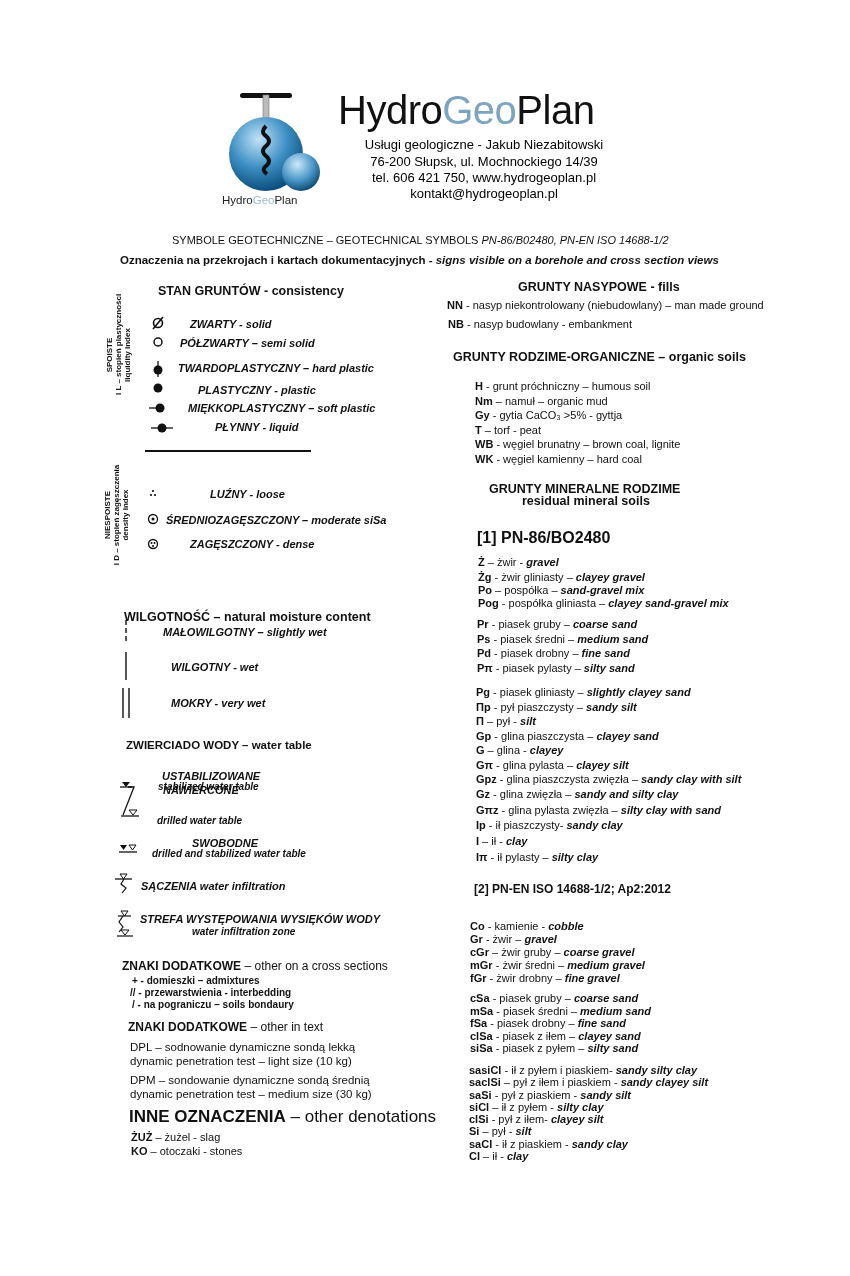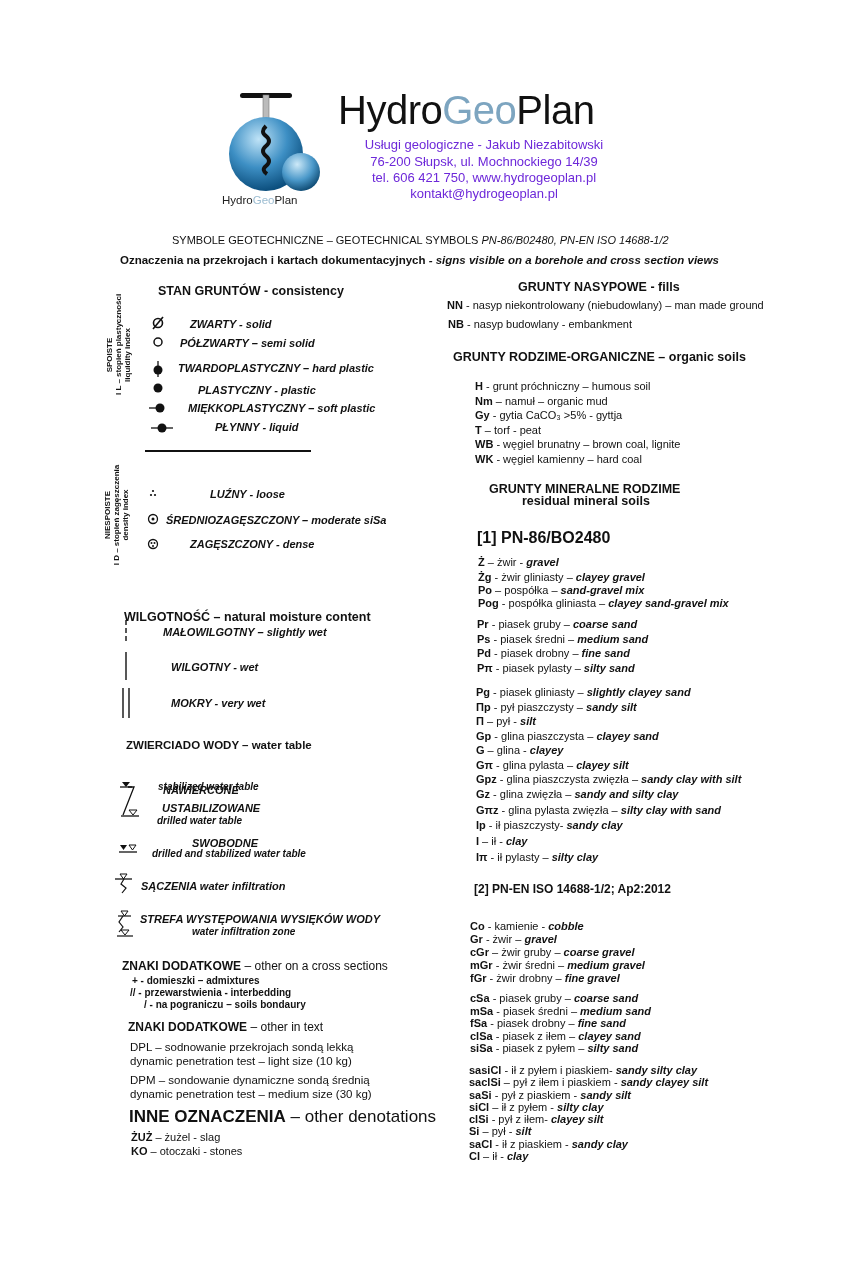--- a/index.html
+++ b/index.html
@@ -4,21 +4,21 @@
 <style>
   html, body { margin:0; padding:0; background:#ffffff; }
   body { width:850px; height:1276px; position:relative; overflow:hidden;
          font-family:"Liberation Sans", sans-serif; color:#111; }
   .abs { position:absolute; white-space:nowrap; }
   .b { font-weight:bold; }
   .i { font-style:italic; }
   .bi { font-weight:bold; font-style:italic; }
   .logo-title { font-size:40px; font-weight:normal; letter-spacing:-0.5px; color:#111; }
   .logo-title .geo { color:#7da5c0; }
-  .logo-line { font-size:13px; color:#6d28d9; text-align:center; width:300px; }
+  .logo-line { font-size:13px; color:#000000; text-align:center; width:300px; }
   .small-logo { font-size:11.5px; color:#222; }
   .small-logo .geo { color:#9bbcd1; }
   .hdr1 { font-size:11px; }
   .hdr2 { font-size:11.5px; }
   .sec { font-size:12.5px; font-weight:bold; }
   .item { font-size:11px; font-weight:bold; font-style:italic; }
   .entry { font-size:11px; line-height:14.5px; }
   .entry .k { font-weight:bold; }
   .entry .en { font-style:italic; font-weight:bold; }
   .vlabel { position:absolute; transform:rotate(-90deg); transform-origin:left top;
@@ -149,21 +149,21 @@
 
 <div class="abs" style="left:126px;top:739px;font-size:11.5px;font-weight:bold;">ZWIERCIADO WODY – water table</div>
 
 <svg class="sym" style="left:118px;top:782px;" width="24" height="40">
   <polygon points="4,0 12,0 8,5" fill="#111"></polygon>
     <line x1="2" y1="5" x2="14" y2="5" stroke="#111" stroke-width="1.3"></line>
   <polyline points="10,5 16,5 5,33" fill="none" stroke="#111" stroke-width="1.3"></polyline>
   <line x1="3" y1="34" x2="21" y2="34" stroke="#111" stroke-width="1.3"></line>
     <polygon points="11,28 19,28 15,33" fill="none" stroke="#111" stroke-width="1"></polygon>
 </svg>
-<div class="abs item" style="left:162px;top:770px;margin-top:32px;">USTABILIZOWANE</div>
+<div class="abs item" style="left:162px;top:770px;">USTABILIZOWANE</div>
 <div class="abs item" style="left:158px;top:781px;font-size:10px;">stabilized water table</div>
 <div class="abs item" style="left:163px;top:784px;">NAWIERCONE</div>
 <div class="abs item" style="left:157px;top:815px;font-size:10px;">drilled water table</div>
 
 <svg class="sym" style="left:118px;top:843px;" width="22" height="12">
     <polygon points="2,2 9,2 5.5,7" fill="#111"></polygon>
     <polygon points="11,2 18,2 14.5,7" fill="none" stroke="#111" stroke-width="1"></polygon>
     <line x1="1" y1="9" x2="19" y2="9" stroke="#111" stroke-width="1.3"></line>
   </svg>
 <div class="abs item" style="left:192px;top:837px;">SWOBODNE</div>
@@ -182,25 +182,25 @@
     <polyline points="9,6 5,12 9,17 5,22" fill="none" stroke="#111" stroke-width="1.2"></polyline>
     <polygon points="7,20 15,20 11,25" fill="none" stroke="#111" stroke-width="1"></polygon>
     <line x1="3" y1="26" x2="19" y2="26" stroke="#111" stroke-width="1.2"></line>
   </svg>
 <div class="abs item" style="left:140px;top:913px;">STREFA WYSTĘPOWANIA WYSIĘKÓW WODY</div>
 <div class="abs item" style="left:192px;top:926px;font-size:10px;">water infiltration zone</div>
 
 <div class="abs" style="left:122px;top:959px;font-size:12px;"><span class="b">ZNAKI DODATKOWE</span><span> – other on a cross sections</span></div>
 <div class="abs note" style="left:132px;top:975px;">+ - domieszki – admixtures</div>
 <div class="abs note" style="left:130px;top:987px;">// - przewarstwienia - interbedding</div>
-<div class="abs note" style="left:144px;top:999px;text-align:center;">/ - na pograniczu – soils bondaury</div>
+<div class="abs note" style="left:132px;top:999px;text-align:center;">/ - na pograniczu – soils bondaury</div>
 
 <div class="abs" style="left:128px;top:1020px;font-size:12px;"><span class="b">ZNAKI DODATKOWE</span><span> – other in text</span></div>
 <div class="abs plain" style="left:130px;top:1040px;">
-    <div>DPL – sodnowanie przekrojach sondą lekką</div>
+    <div>DPL – sodnowanie dynamiczne sondą lekką</div>
     <div>dynamic penetration test – light size (10 kg)</div>
   </div>
 <div class="abs plain" style="left:130px;top:1073px;">
     <div>DPM – sondowanie dynamiczne sondą średnią</div>
     <div>dynamic penetration test – medium size (30 kg)</div>
   </div>
 
 <div class="abs" style="left:129px;top:1107px;font-size:17px;"><span class="b">INNE OZNACZENIA</span><span> – other denotations</span></div>
 <div class="abs entry" style="left:131px;top:1130px;"><span class="k">ŻUŻ</span><span> – żużel - slag</span></div>
 <div class="abs entry" style="left:131px;top:1144px;"><span class="k">KO</span><span> – otoczaki - stones</span></div>

